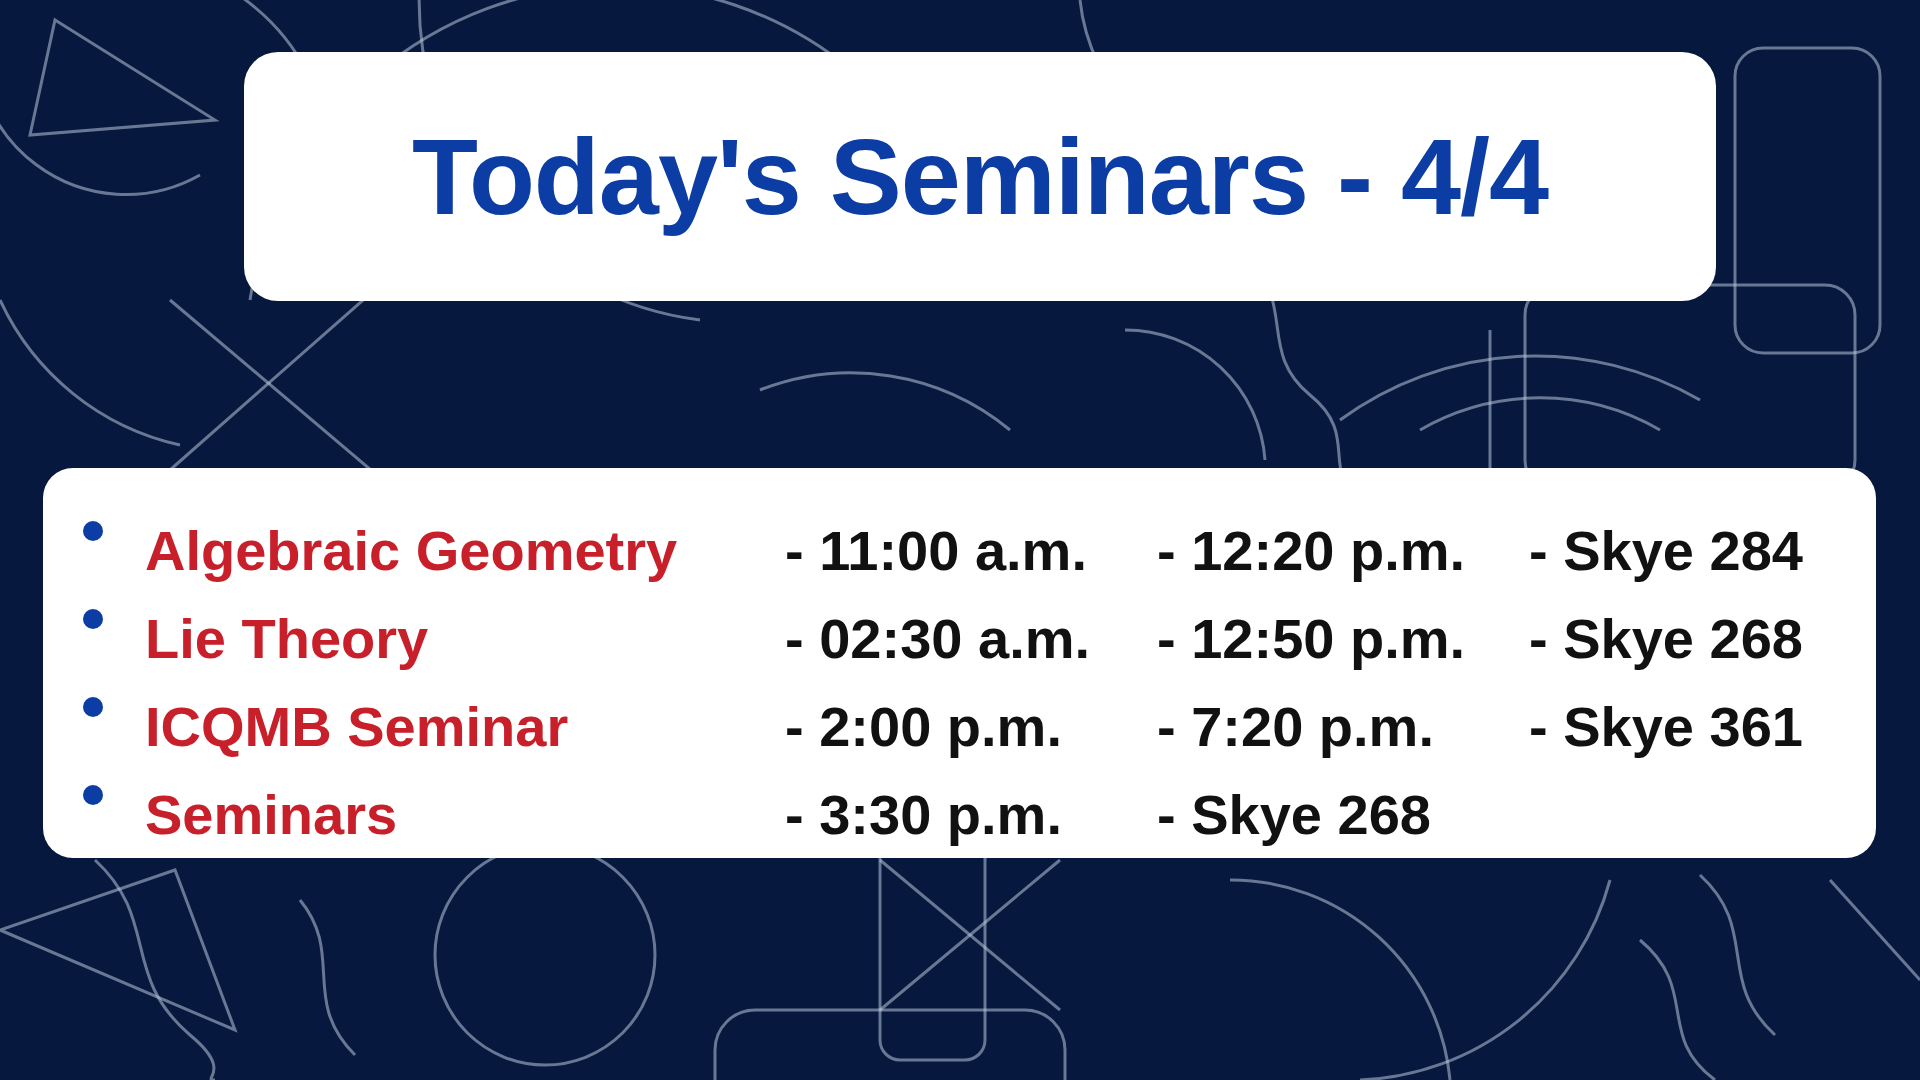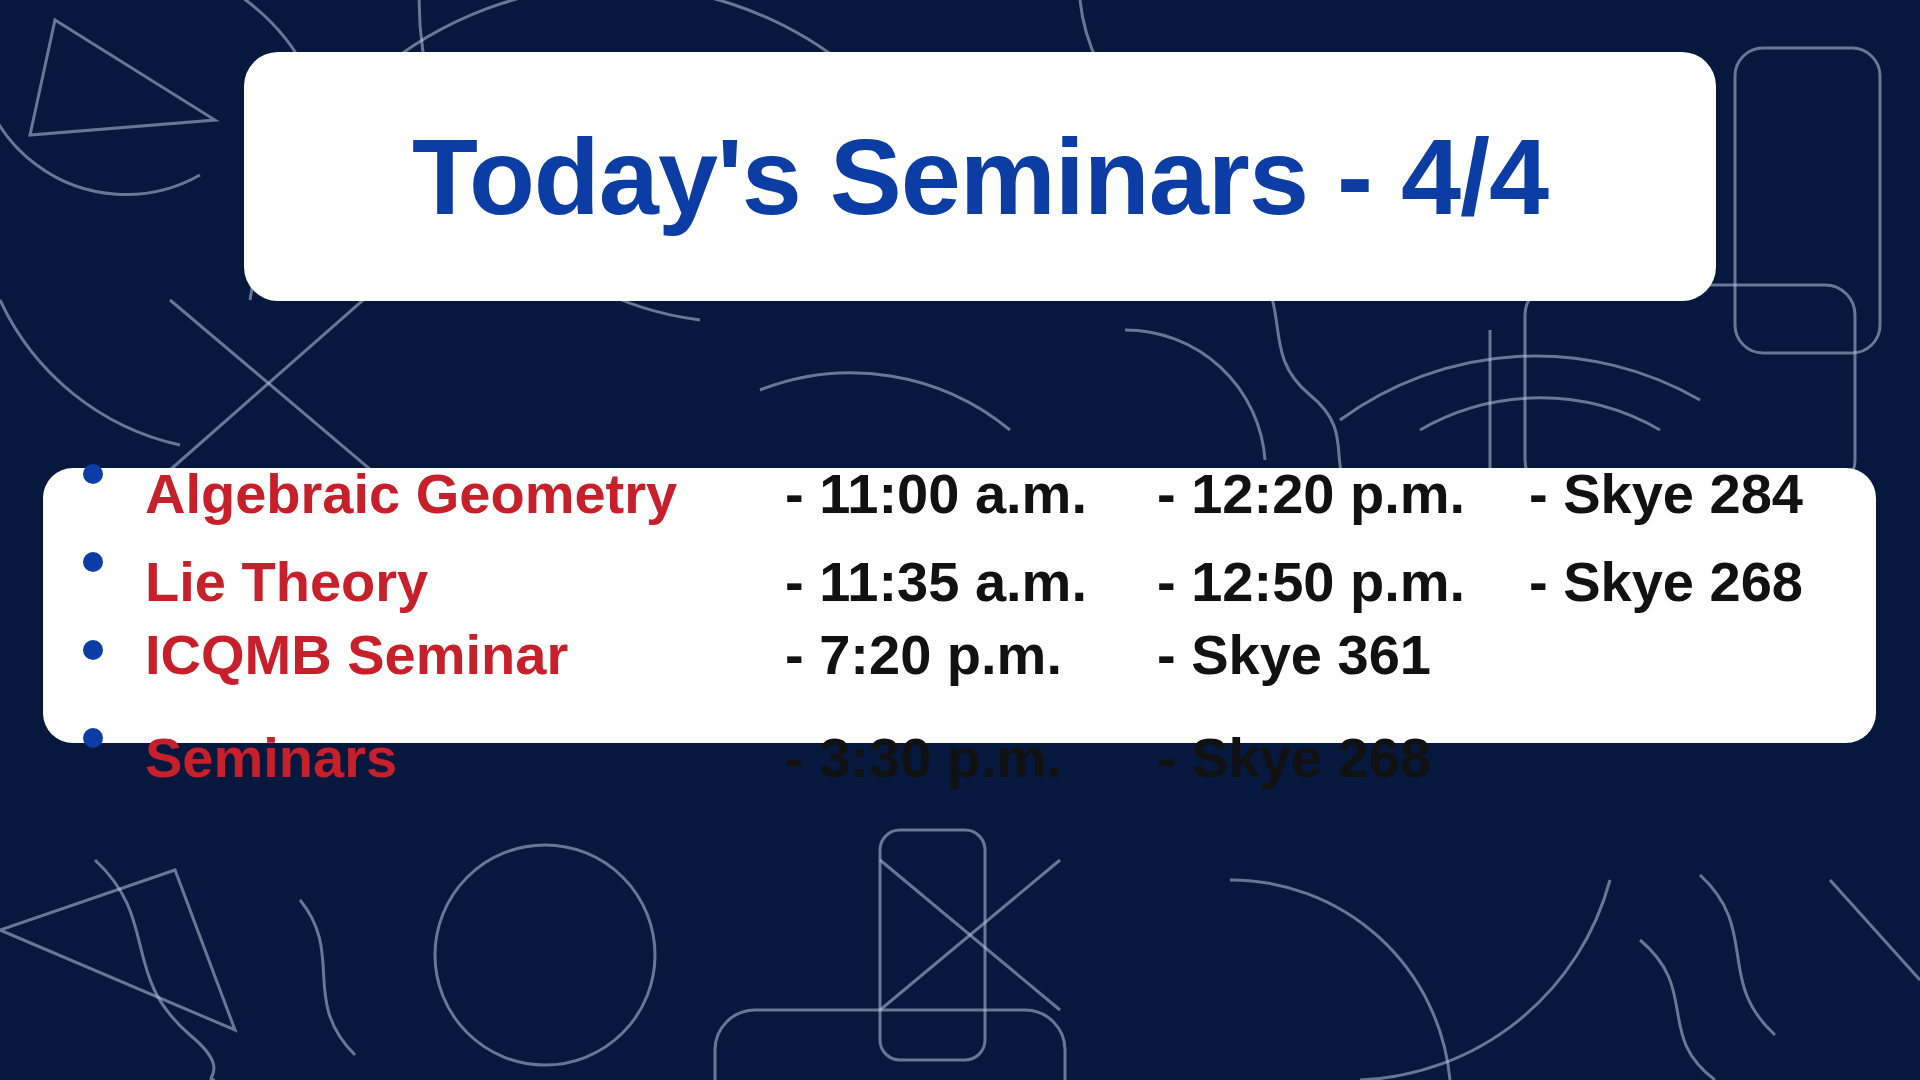--- a/index.html
+++ b/index.html
@@ -51,21 +51,21 @@
     line-height: 1;
     white-space: nowrap;
   }
 
   
   #seminar-card {
     position: absolute;
     left: 43px;
     top: 468px;
     width: 1833px;
-    height: 275px;
+    height: 390px;
     background: #ffffff;
     border-radius: 30px;
     box-sizing: border-box;
     padding: 24px 28px 24px 40px;
     display: flex;
     flex-direction: column;
     justify-content: center;
   }
 
   .seminar-row {
@@ -198,30 +198,31 @@
       <span class="start-cell">- 11:00 a.m.</span>
       <span class="end-cell">- 12:20 p.m.</span>
       <span class="room-cell">- Skye 284</span>
     </div>
 
     <div class="seminar-row">
       <span class="bullet-cell">
           <span class="bullet-dot"></span>
         </span>
       <span class="name-cell">Lie Theory</span>
-      <span class="start-cell">- 11:35 a.m.</span>
+      <span class="start-cell">- 02:30 a.m.</span>
       <span class="end-cell">- 12:50 p.m.</span>
       <span class="room-cell">- Skye 268</span>
     </div>
 
     <div class="seminar-row">
       <span class="bullet-cell">
           <span class="bullet-dot"></span>
         </span>
       <span class="name-cell">ICQMB Seminar</span>
+      <span class="start-cell">- 2:00 p.m.</span>
       <span class="end-cell">- 7:20 p.m.</span>
       <span class="room-cell">- Skye 361</span>
     </div>
 
     <div class="seminar-row">
       <span class="bullet-cell">
           <span class="bullet-dot"></span>
         </span>
       <span class="name-cell">Seminars</span>
       <span class="start-cell">- 3:30 p.m.</span>

